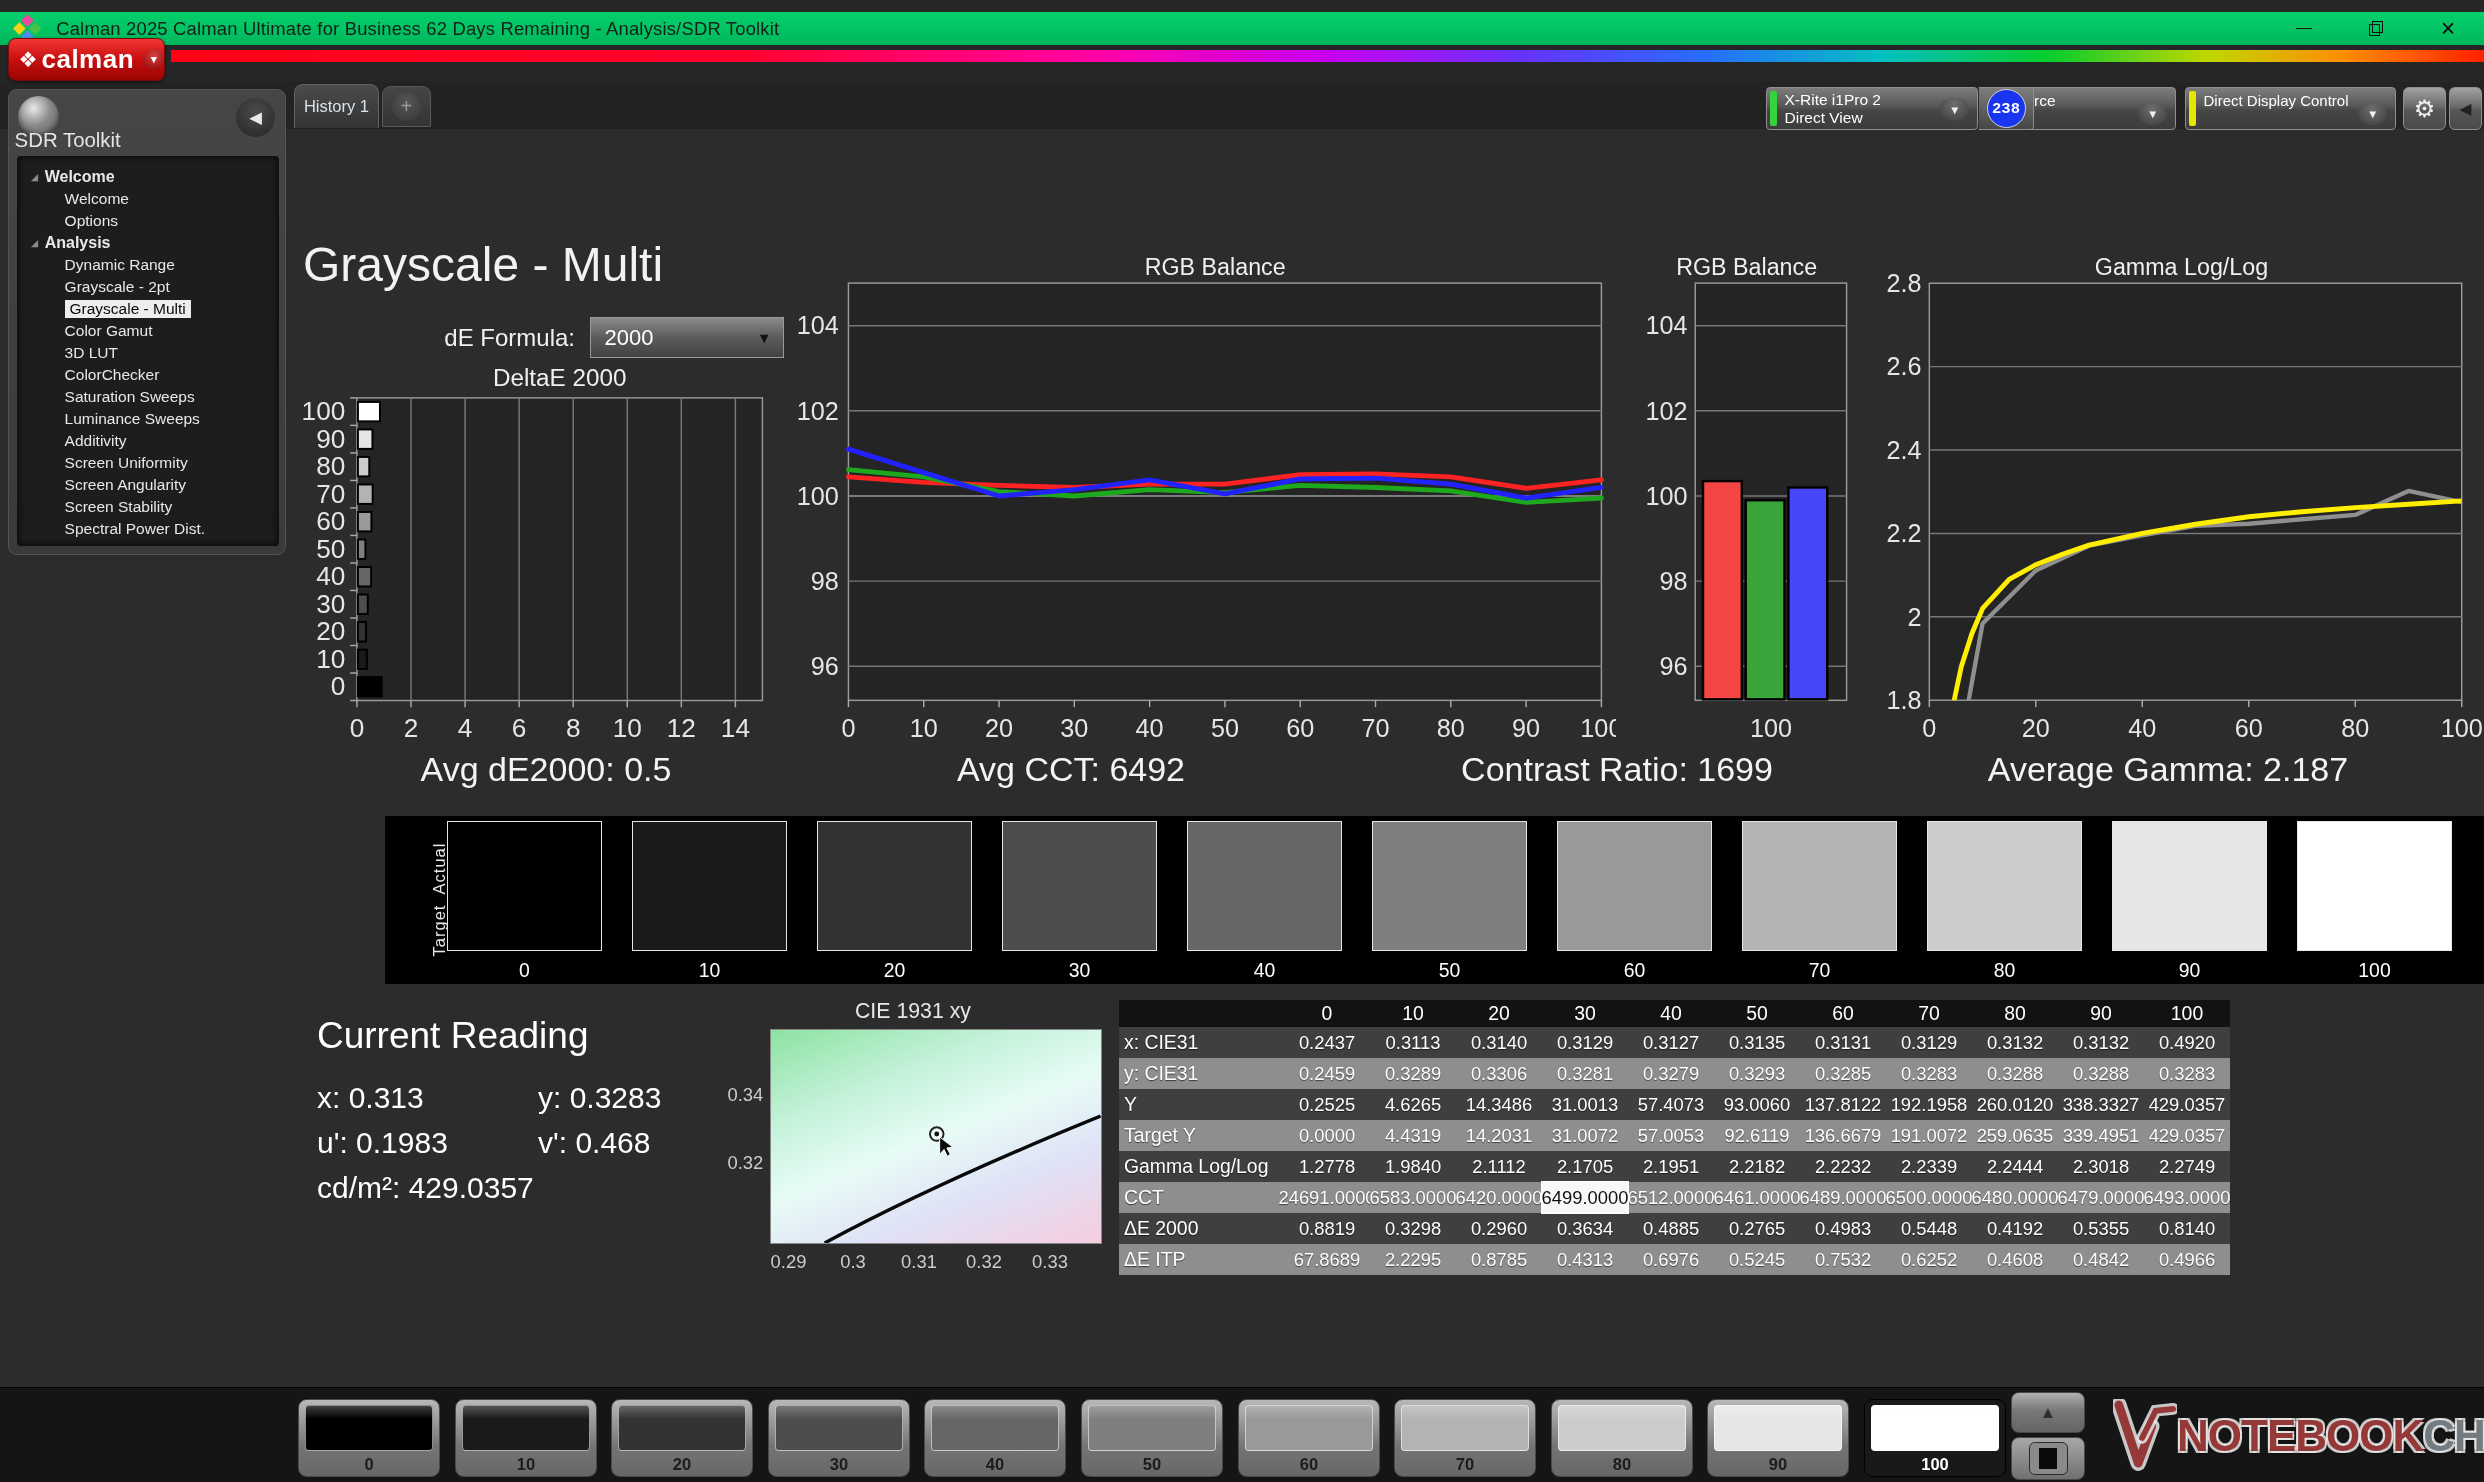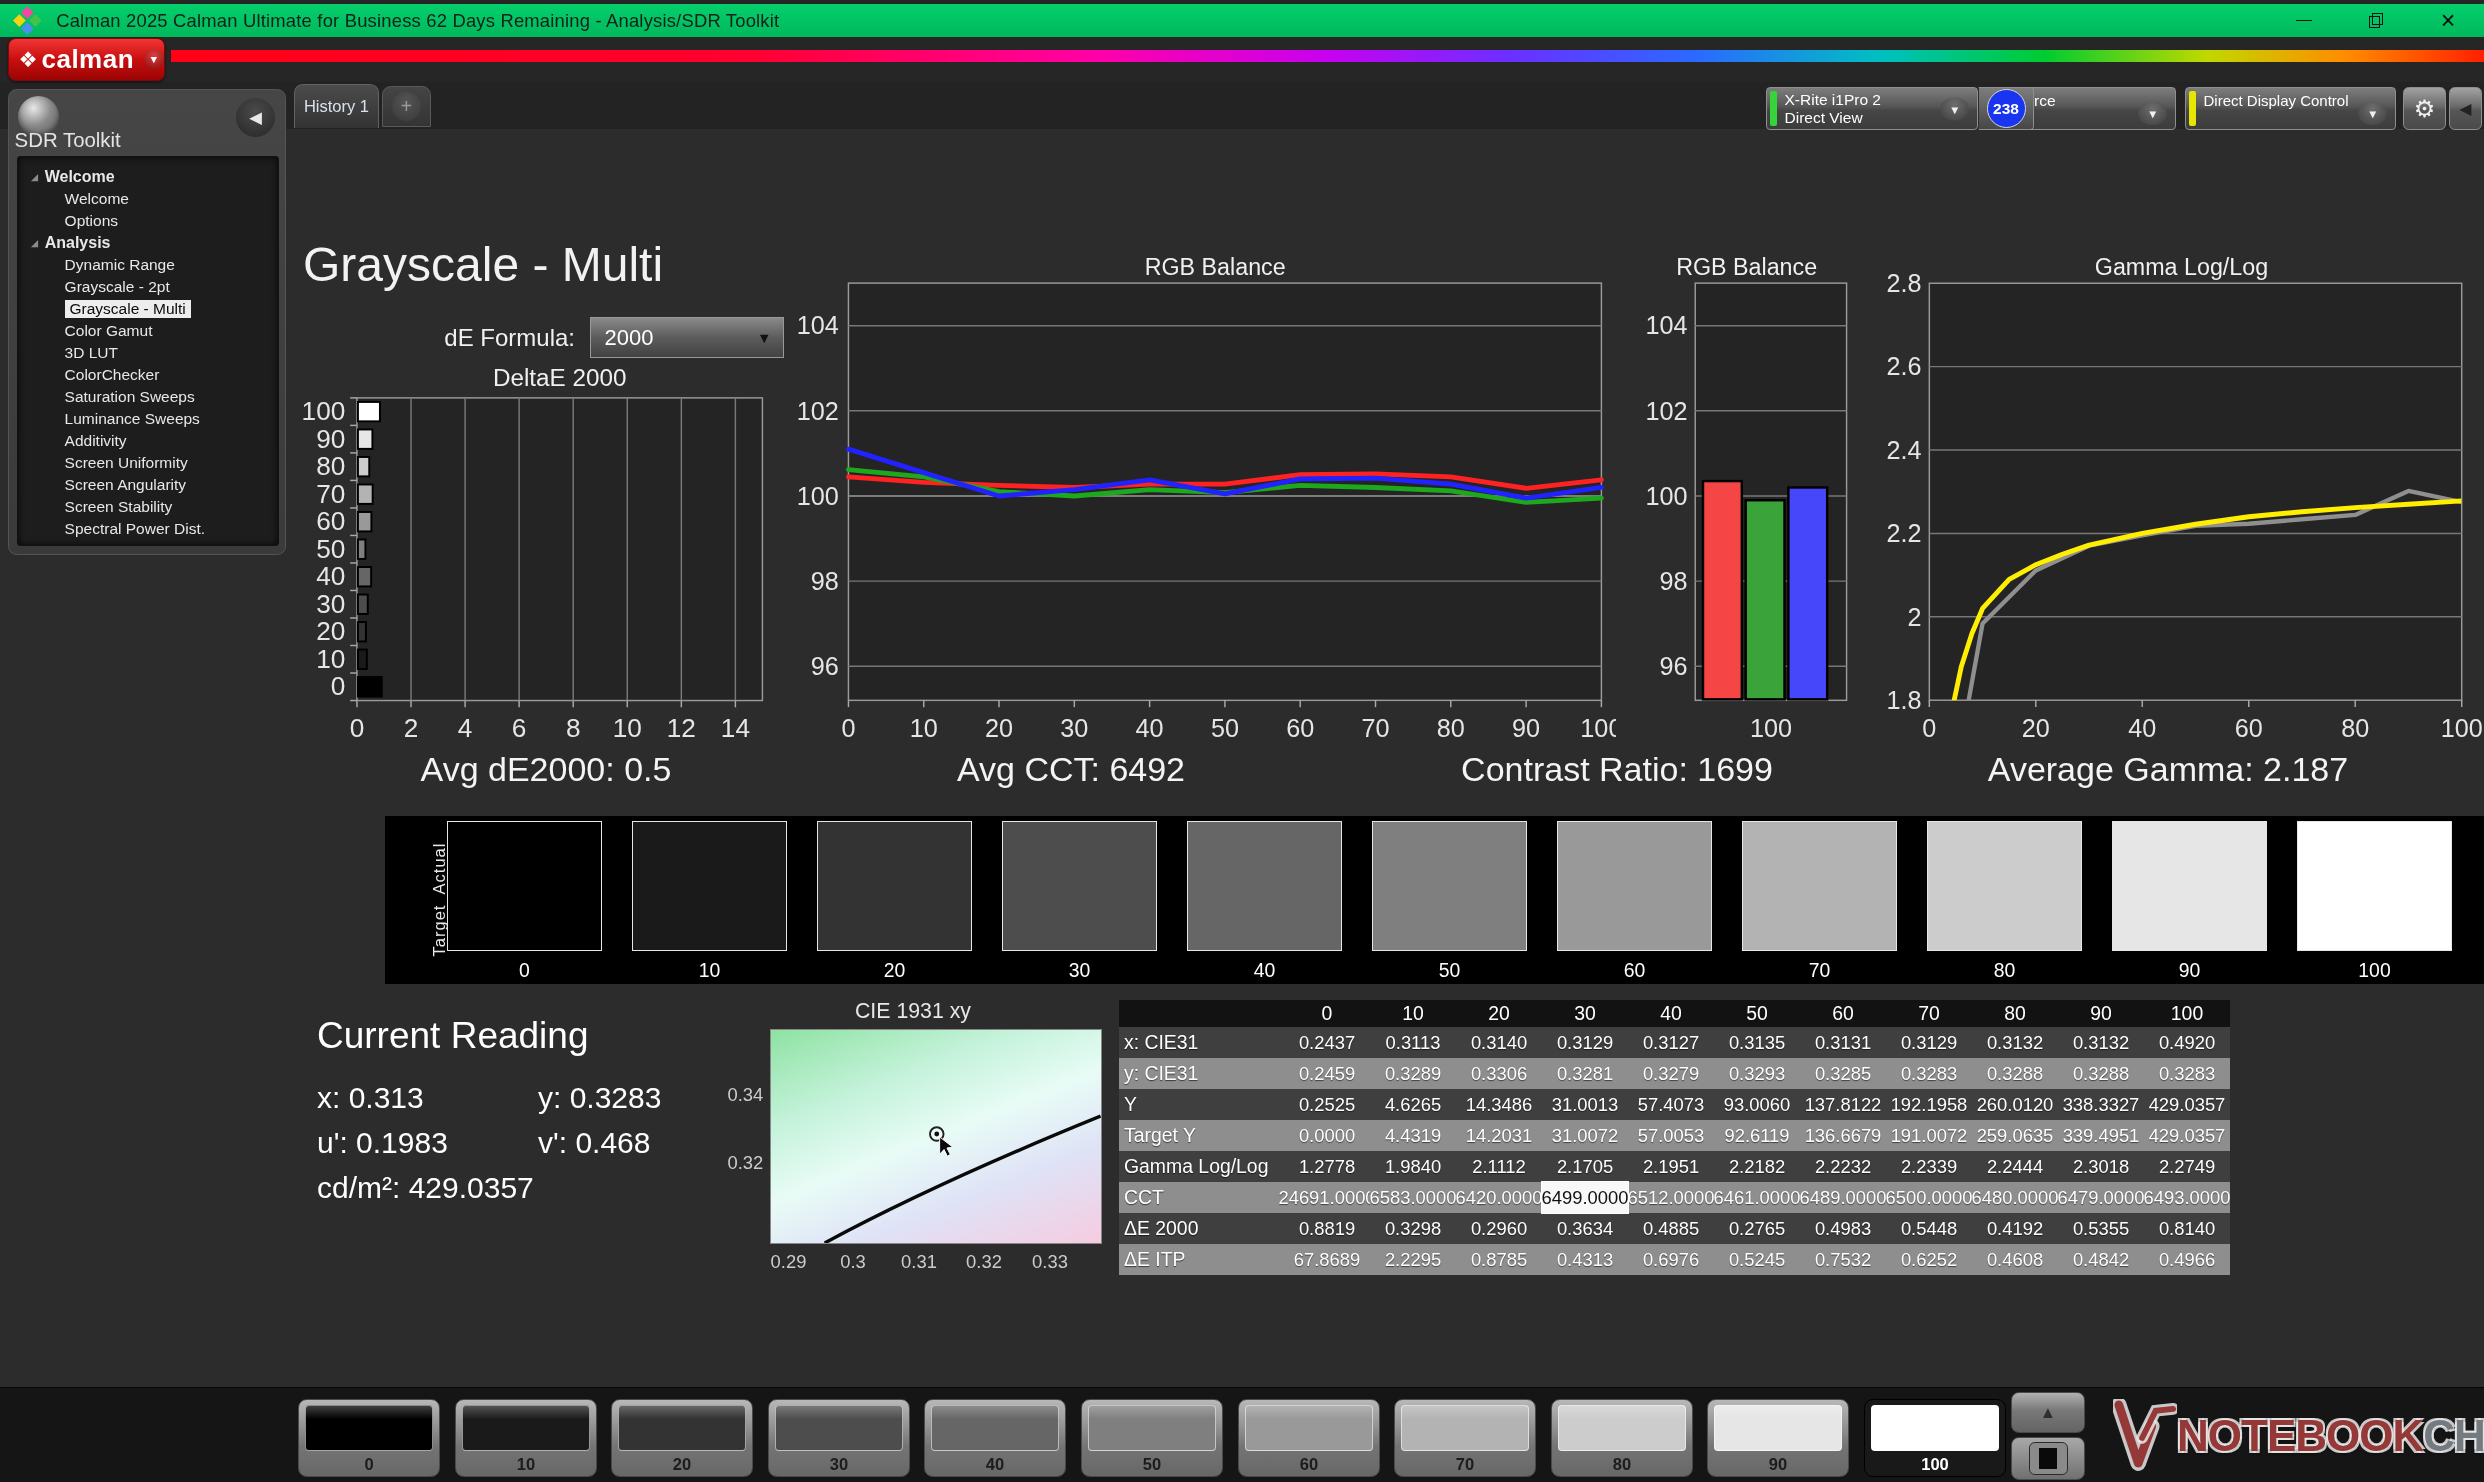--- a/index.html
+++ b/index.html
@@ -1,20 +1,20 @@
 <!DOCTYPE html>
 <html><head>
 <meta charset="utf-8">
 <style>
   * { margin:0; padding:0; box-sizing:border-box; }
   html,body { width:2484px; height:1483px; overflow:hidden; }
   body { font-family:"Liberation Sans", sans-serif; background:#262626; position:relative; }
 
   
-  .titlebar { position:absolute; left:0; top:4px; width:2484px; height:33px; background:linear-gradient(180deg,#05cf6c,#00b85c); display:flex; align-items:center; z-index:5; }
+  .titlebar { position:absolute; left:0; top:12px; width:2484px; height:33px; background:linear-gradient(180deg,#05cf6c,#00b85c); display:flex; align-items:center; z-index:5; }
   .app-icon { position:relative; width:29px; height:25px; margin-left:13.6px; }
   .app-icon span { position:absolute; width:8.7px; height:8.7px; transform:rotate(45deg); }
   .title-text { margin-left:13.6px; font-size:18.4px; color:#14201a; letter-spacing:0.2px; }
   .win-btns { position:absolute; right:0; top:0; height:33px; display:flex; }
   .wbtn { width:72px; height:33px; display:flex; align-items:center; justify-content:center; color:#101010; cursor:pointer; }
   .min-glyph { width:15.5px; height:1.9px; background:#101010; }
   .restore-glyph { position:relative; width:14.6px; height:14.6px; }
   .restore-glyph .r1 { position:absolute; left:0; bottom:0; width:11.6px; height:11.6px; border:1.9px solid #101010; background:transparent; }
   .restore-glyph .r2 { position:absolute; right:0; top:0; width:11.6px; height:11.6px; border:1.9px solid #101010; }
   .close-glyph { font-size:25px; line-height:25px; }
@@ -34,21 +34,21 @@
   .history-tab { position:absolute; left:294px; top:84px; width:85px; height:44px; background:linear-gradient(180deg,#4b4b4b,#333333); border:1px solid #636363; border-bottom:none; border-radius:8.7px 8.7px 0 0; display:flex; align-items:center; justify-content:center; color:#d8e2ec; font-size:16.5px; z-index:2; }
   .add-tab { position:absolute; left:382px; top:86px; width:49px; height:41px; background:linear-gradient(180deg,#454545,#343434); border:1px solid #5a5a5a; border-radius:8.7px 8.7px 0 0; display:flex; align-items:center; justify-content:center; z-index:2; }
   .add-tab .plus { width:29px; height:29px; border-radius:50%; background:radial-gradient(circle at 50% 35%,#555,#383838); color:#9a9a9a; font-size:19.4px; display:flex; align-items:center; justify-content:center; }
 
   
   .dd { position:absolute; top:87px; height:43px; background:linear-gradient(180deg,#7d7d7d,#565656 45%,#464646 55%,#3c3c3c); border:1px solid #8f8f8f; border-radius:3.9px; z-index:3; display:flex; align-items:center; }
   .dd .stripe { position:absolute; left:2.9px; top:2.9px; bottom:2.9px; width:6.8px; border-radius:1.9px; }
   .dd .lab { margin-left:17.5px; color:#fff; font-size:15.5px; line-height:17.5px; white-space:pre-line; }
   .dd .arr { position:absolute; right:7.8px; top:50%; transform:translateY(-50%); width:29px; height:23px; border-radius:50%; background:radial-gradient(circle at 50% 30%,#6e6e6e,#3c3c3c); color:#f0f0f0; font-size:11.6px; display:flex; align-items:center; justify-content:center; }
   .meter-badge { position:absolute; left:1978px; top:87px; width:56px; height:43px; background:linear-gradient(180deg,#7d7d7d,#464646); border:1px solid #8f8f8f; border-left:1px solid #2d2d2d; border-radius:0 3.9px 3.9px 0; display:flex; align-items:center; justify-content:center; z-index:4; }
-  .badge-circle { width:39px; height:39px; border-radius:50%; background:#1a35f0; border:1.9px solid #d5d5d5; color:#fff; font-size:15.5px; font-weight:bold; display:flex; align-items:center; justify-content:center; }
+  .badge-circle { width:39px; height:39px; border-radius:50%; background:#1a35f0; border:1.9px solid #d5d5d5; color:#fff; font-size:15.5px; font-weight:bold; display:flex; align-items:center; justify-content:center;font-family:Liberation Mono, monospace; }
   .sq-btn { position:absolute; top:87px; height:43px; background:linear-gradient(180deg,#a2a2a2,#6a6a6a 45%,#565656 55%,#4a4a4a); border:1px solid #8f8f8f; border-radius:5.8px; display:flex; align-items:center; justify-content:center; z-index:3; }
 
   
   .sidebar { position:absolute; left:7.8px; top:89px; width:278px; height:466px; background:linear-gradient(180deg,#464646,#3a3a3a); border:1px solid #555; border-radius:8.7px; z-index:2; }
   .orb { position:absolute; left:9.7px; top:5.8px; width:41px; height:41px; border-radius:50%; background:radial-gradient(circle at 38% 30%,#e8e8e8,#8a8a8a 45%,#565656); box-shadow:inset 0 -2.9px 5.8px rgba(0,0,0,.4); }
   .side-collapse { position:absolute; right:9.7px; top:7.8px; width:39px; height:39px; border-radius:50%; background:radial-gradient(circle at 50% 35%,#4a4a4a,#262626); color:#e8e8e8; font-size:16.5px; display:flex; align-items:center; justify-content:center; }
   .side-title { position:absolute; left:5.8px; top:39px; color:#e4e4e4; font-size:20.4px; font-weight:300; }
   .tree { position:absolute; left:7.8px; top:66px; width:262px; height:390px; background:#1d1d1d; border:1px solid #111; border-radius:2.9px; box-shadow:inset 0 0 7.8px rgba(0,0,0,.8); padding-top:8.7px; overflow:hidden; }
   .tree-row { height:22px; display:flex; align-items:center; color:#e8e8e8; font-size:15.5px; white-space:nowrap; }
   .tree-row .tri { color:#8a8a8a; font-size:8.7px; margin:0 6.8px 0 13.6px; }

